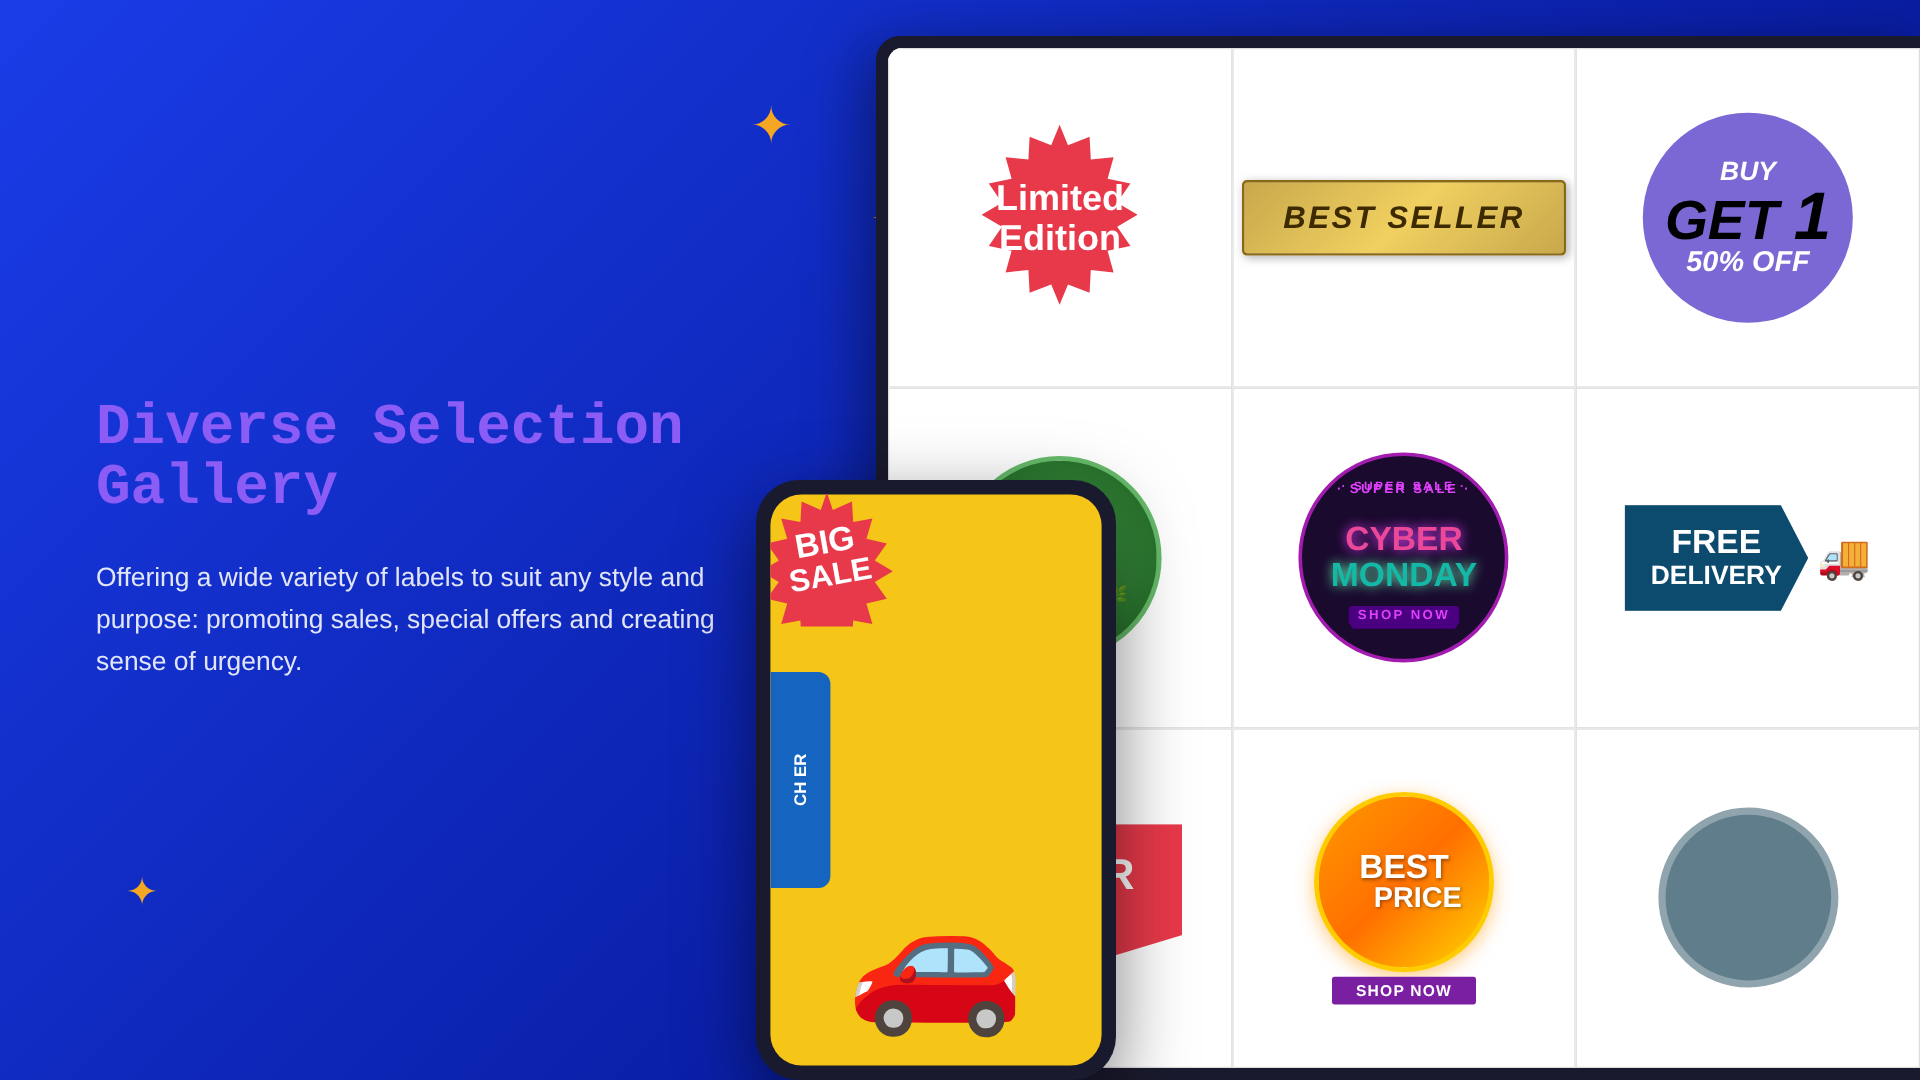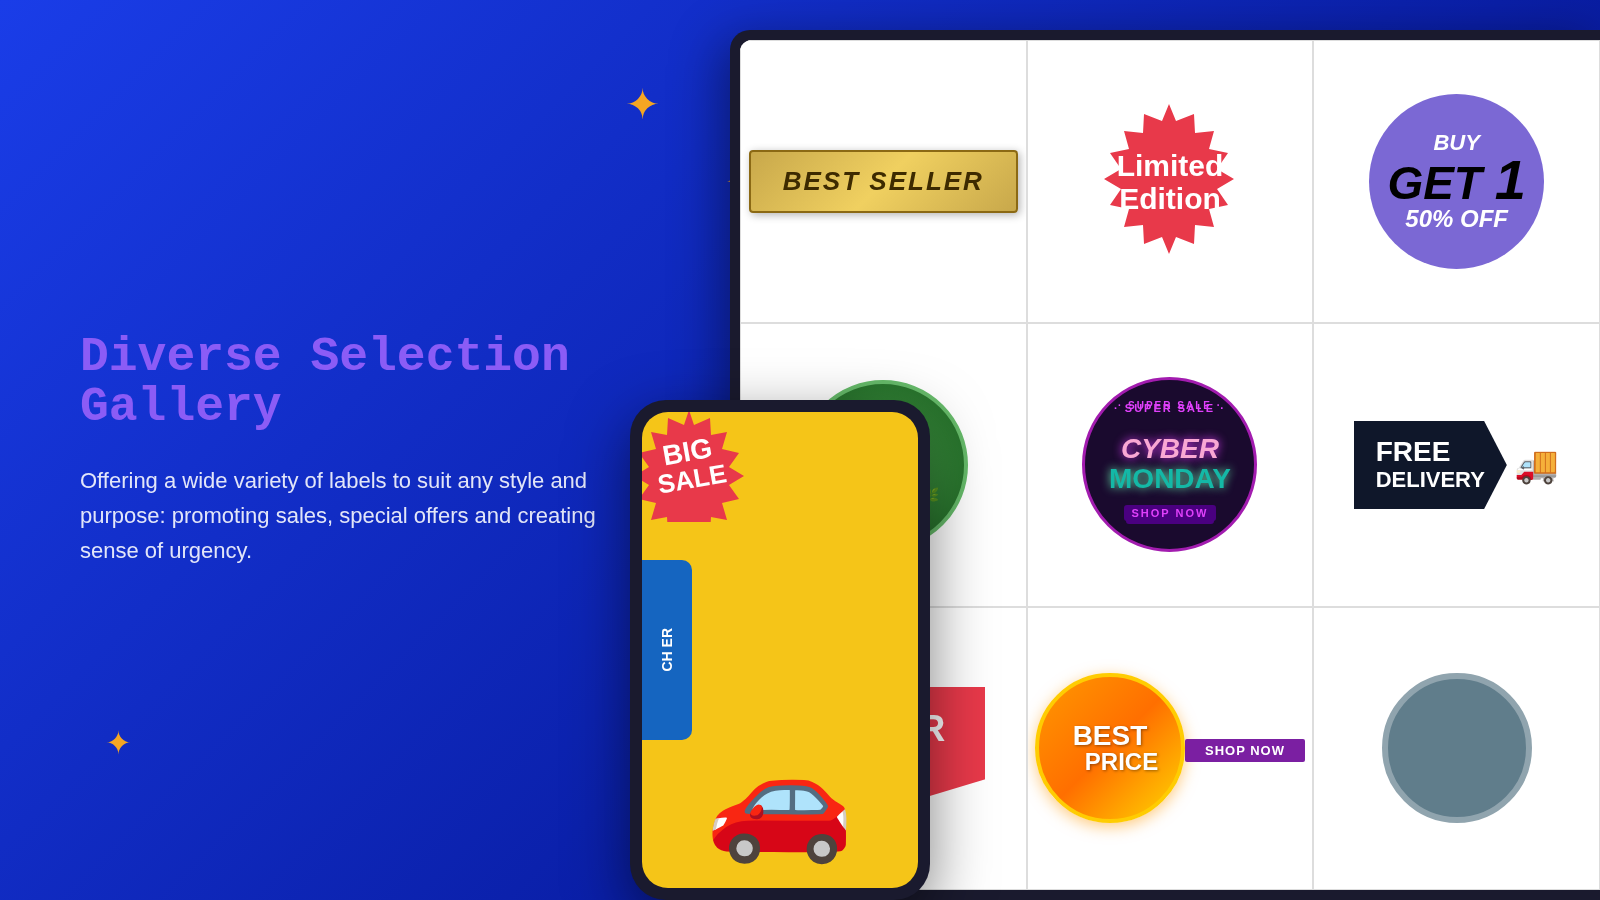--- a/index.html
+++ b/index.html
@@ -215,27 +215,26 @@
       bottom: 28px;
       color: #e040fb;
       font-size: 11px;
       letter-spacing: 2px;
       font-weight: 700;
       background: #4a0080;
       padding: 2px 8px;
       border-radius: 3px;
     }
     .cyber-text {
-      color: #f9a8d4;
+      color: #ec4899;
       font-size: 28px;
       font-weight: 900;
       text-align: center;
       line-height: 1;
       text-shadow: 0 0 10px #e040fb;
-      font-style: italic;
     }
     .monday-text {
       color: #14b8a6;
       font-size: 28px;
       font-weight: 900;
       text-shadow: 0 0 10px #69f0ae;
     }
     .best-price-circle {
       width: 150px;
       height: 150px;
@@ -315,38 +314,38 @@
 <div class="sparkle sparkle-2" style="top:168px;left:726px;font-size:24px;">✦</div>
 <div class="sparkle sparkle-3" style="bottom:138px;left:105px;font-size:32px;">✦</div>
 
 <div class="right-panel">
 
   <div class="monitor-frame">
     <div class="monitor-screen">
       <div class="labels-grid">
 
         <div class="label-card">
-          <div class="best-seller-badge">
-            <span class="best-seller-text">BEST SELLER</span>
-          </div>
-        </div>
-
-        <div class="label-card">
           <div style="position:relative;width:165px;height:165px;display:flex;align-items:center;justify-content:center;">
 
             <svg width="165" height="165" viewBox="0 0 165 165" style="position:absolute;">
               <polygon points="82,5 89,22 107,15 108,34 127,32 122,50 141,54 130,70 147,80 130,90 141,106 122,110 127,128 108,126 107,145 89,138 82,155 75,138 57,145 56,126 37,128 42,110 23,106 34,90 17,80 34,70 23,54 42,50 37,32 56,34 57,15 75,22" fill="#e8394a"></polygon>
             </svg>
             <div style="position:relative;z-index:1;text-align:center;">
               <div style="color:white;font-size:30px;font-weight:900;line-height:1.1;">Limited Edition</div>
             </div>
           </div>
         </div>
 
         <div class="label-card">
+          <div class="best-seller-badge">
+            <span class="best-seller-text">BEST SELLER</span>
+          </div>
+        </div>
+
+        <div class="label-card">
           <div class="buy-get-badge">
             <div class="buy-get-text">
               <div style="font-size:22px;color:white;font-weight:900;">BUY</div>
               <div style="font-size:46px;color:#000000;font-weight:900;line-height:0.9;">GET <span style="font-size:56px;">1</span></div>
               <div style="font-size:24px;color:#ffffff;font-weight:900;">50% OFF</div>
             </div>
           </div>
         </div>
 
         <div class="label-card">
@@ -362,40 +361,40 @@
             <div style="position:absolute;top:20px;color:#e040fb;font-size:10px;letter-spacing:2px;font-weight:700;">· SUPER SALE ·</div>
             <div class="cyber-text">CYBER</div>
             <div class="monday-text">MONDAY</div>
             <div style="position:absolute;bottom:25px;color:white;font-size:10px;letter-spacing:2px;font-weight:700;background:#4a0080;padding:2px 8px;border-radius:3px;">SHOP NOW</div>
           </div>
         </div>
 
         <div class="label-card">
           <div style="display:flex;align-items:center;gap:8px;">
             <div style="position:relative;">
-              <div style="background:#0f172a;padding:16px 22px;clip-path:polygon(0 0,85% 0,100% 50%,85% 100%,0 100%);min-width:140px;">
+              <div style="background:#0c4a6e;padding:16px 22px;clip-path:polygon(0 0,85% 0,100% 50%,85% 100%,0 100%);text-align:center;min-width:140px;">
                 <div style="color:white;font-size:28px;font-weight:900;line-height:1.1;">FREE</div>
                 <div style="color:white;font-size:22px;font-weight:900;">DELIVERY</div>
               </div>
             </div>
             <div style="font-size:36px;">🚚</div>
           </div>
         </div>
 
         <div class="label-card">
           <div style="position:relative;text-align:center;">
             <div style="background:#e8394a;padding:22px 40px;clip-path:polygon(0 0,100% 0,100% 75%,50% 100%,0 75%);min-width:190px;">
               <div style="color:white;font-size:36px;font-weight:900;text-transform:uppercase;line-height:1.1;">SUPER</div>
               <div style="color:white;font-size:36px;font-weight:900;text-transform:uppercase;line-height:1.1;">SALE</div>
             </div>
           </div>
         </div>
 
         <div class="label-card">
-          <div style="display:flex;flex-direction:row;align-items:center;">
+          <div style="display:flex;flex-direction:column;align-items:center;">
             <div class="best-price-circle">
               <div class="best-price-text">BEST</div>
               <div class="best-price-text" style="font-size:24px;margin-left:23px;">PRICE</div>
             </div>
             <div class="shop-now-tag">SHOP NOW</div>
           </div>
         </div>
 
         <div class="label-card">
           <div class="teal-circle-badge">

